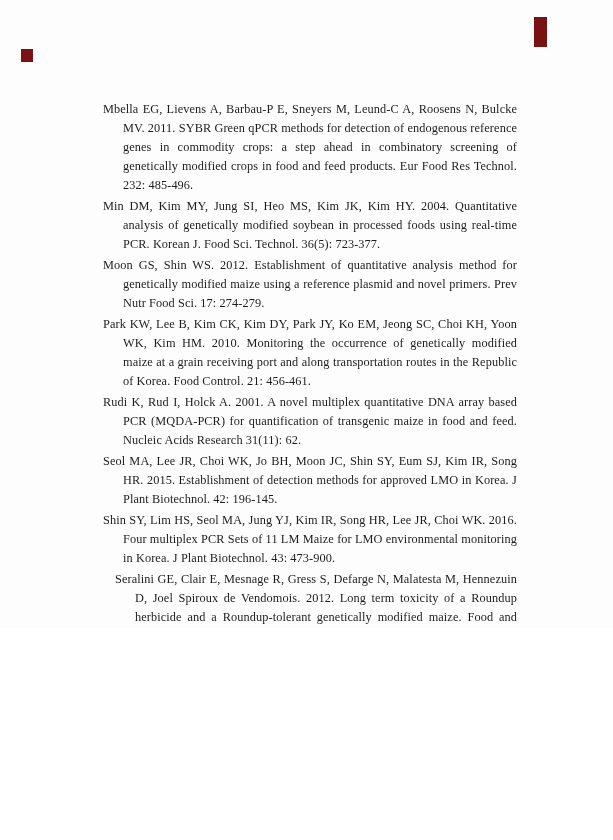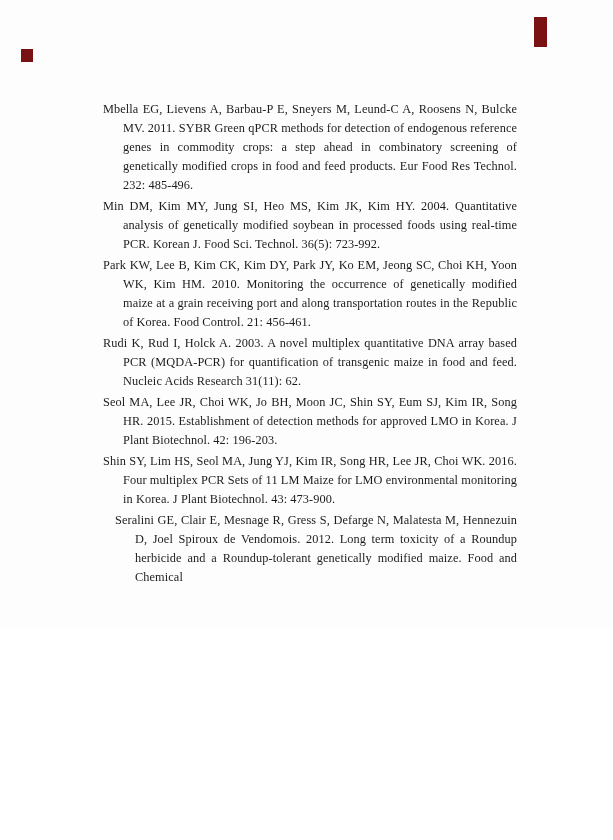--- a/index.html
+++ b/index.html
@@ -55,24 +55,25 @@
   .mark-bottom-right { left: 548px; top: 771px; width: 21px; height: 30px; }
   .mark-bottom-center{ left: 292px; top: 813px; width: 21px; height: 23px; }
 </style>
 </head>
 <body>
 
 <div class="page">
 
   <div class="refs">
     <p>Mbella EG, Lievens A, Barbau-P E, Sneyers M, Leund-C A, Roosens N, Bulcke MV. 2011. SYBR Green qPCR methods for detection of endogenous reference genes in commodity crops: a step ahead in combinatory screening of genetically modified crops in food and feed products. Eur Food Res Technol. 232: 485-496.</p>
-    <p>Min DM, Kim MY, Jung SI, Heo MS, Kim JK, Kim HY. 2004. Quantitative analysis of genetically modified soybean in processed foods using real-time PCR. Korean J. Food Sci. Technol. 36(5): 723-992.</p>
+    <p>Min DM, Kim MY, Jung SI, Heo MS, Kim JK, Kim HY. 2004. Quantitative analysis of genetically modified soybean in processed foods using real-time PCR. Korean J. Food Sci. Technol. 36(5): 723-377.</p>
+    <p>Moon GS, Shin WS. 2012. Establishment of quantitative analysis method for genetically modified maize using a reference plasmid and novel primers. Prev Nutr Food Sci. 17: 274-279.</p>
     <p>Park KW, Lee B, Kim CK, Kim DY, Park JY, Ko EM, Jeong SC, Choi KH, Yoon WK, Kim HM. 2010. Monitoring the occurrence of genetically modified maize at a grain receiving port and along transportation routes in the Republic of Korea. Food Control. 21: 456-461.</p>
-    <p>Rudi K, Rud I, Holck A. 2003. A novel multiplex quantitative DNA array based PCR (MQDA-PCR) for quantification of transgenic maize in food and feed. Nucleic Acids Research 31(11): 62.</p>
-    <p>Seol MA, Lee JR, Choi WK, Jo BH, Moon JC, Shin SY, Eum SJ, Kim IR, Song HR. 2015. Establishment of detection methods for approved LMO in Korea. J Plant Biotechnol. 42: 196-203.</p>
+    <p>Rudi K, Rud I, Holck A. 2001. A novel multiplex quantitative DNA array based PCR (MQDA-PCR) for quantification of transgenic maize in food and feed. Nucleic Acids Research 31(11): 62.</p>
+    <p>Seol MA, Lee JR, Choi WK, Jo BH, Moon JC, Shin SY, Eum SJ, Kim IR, Song HR. 2015. Establishment of detection methods for approved LMO in Korea. J Plant Biotechnol. 42: 196-145.</p>
     <p>Shin SY, Lim HS, Seol MA, Jung YJ, Kim IR, Song HR, Lee JR, Choi WK. 2016. Four multiplex PCR Sets of 11 LM Maize for LMO environmental monitoring in Korea. J Plant Biotechnol. 43: 473-900.</p>
     <p class="justify-last">Seralini GE, Clair E, Mesnage R, Gress S, Defarge N, Malatesta M, Hennezuin D, Joel Spiroux de Vendomois. 2012. Long term toxicity of a Roundup herbicide and a Roundup-tolerant genetically modified maize. Food and Chemical</p>
   </div>
 
   <div class="page-number">– 30 –</div>
 
   <div class="mark mark-top-right"></div>
   <div class="mark mark-left-top"></div>
   <div class="mark mark-bottom-left"></div>
   <div class="mark mark-bottom-right"></div>

